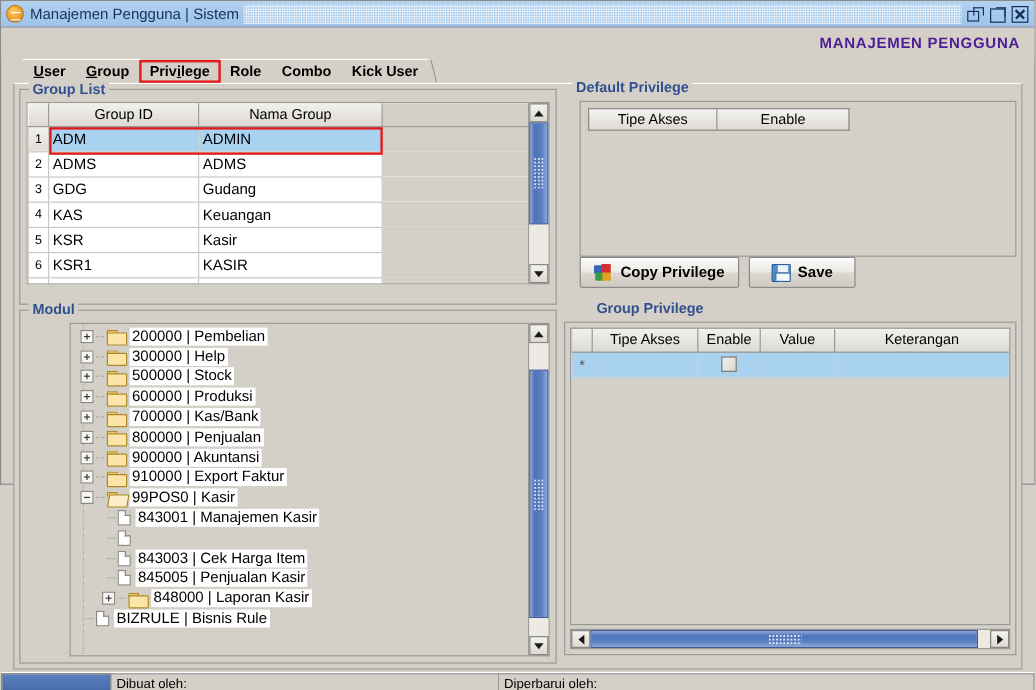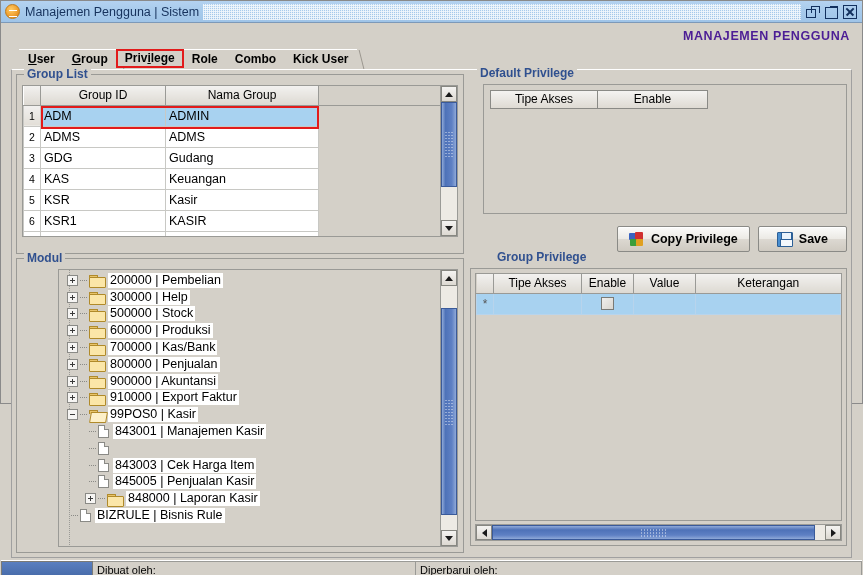--- a/index.html
+++ b/index.html
@@ -118,21 +118,21 @@
 
   
   .tabs-wrap {
     padding: 0 10px;
     flex: 0 0 auto;
     position: relative;
     height: 20px;
   }
   .tabs {
     display: flex;
-    align-items: flex-start;
+    align-items: center;
     height: 20px;
     position: relative;
     padding-left: 8px;
   }
   .tab {
     position: relative;
     padding: 2px 9px 2px 9px;
     font-size: 12px;
     font-weight: bold;
     color: #000;
@@ -320,23 +320,23 @@
     line-height: 17px;
     text-align: center;
     font-size: 12px;
     cursor: default;
   }
   .hdr-btn.c1 { width: 108px; }
   .hdr-btn.c2 { width: 110px; border-left: none; }
 
   .btn-row {
     display: flex;
-    justify-content: flex-end;
+    justify-content: flex-start;
     gap: 8px;
-    margin-top: 12px;
+    margin-top: 0;
   }
   .btn {
     background: linear-gradient(to bottom,#fbfbfa 0%,#eceae5 48%,#dcd8d1 52%,#cfcac1 100%);
     border: 1px solid #8a8a86;
     border-radius: 2px;
     height: 26px;
     padding: 0 11px;
     display: flex; align-items: center; gap: 6px;
     font-size: 12.5px; font-weight: bold; color: #000;
     cursor: default;

